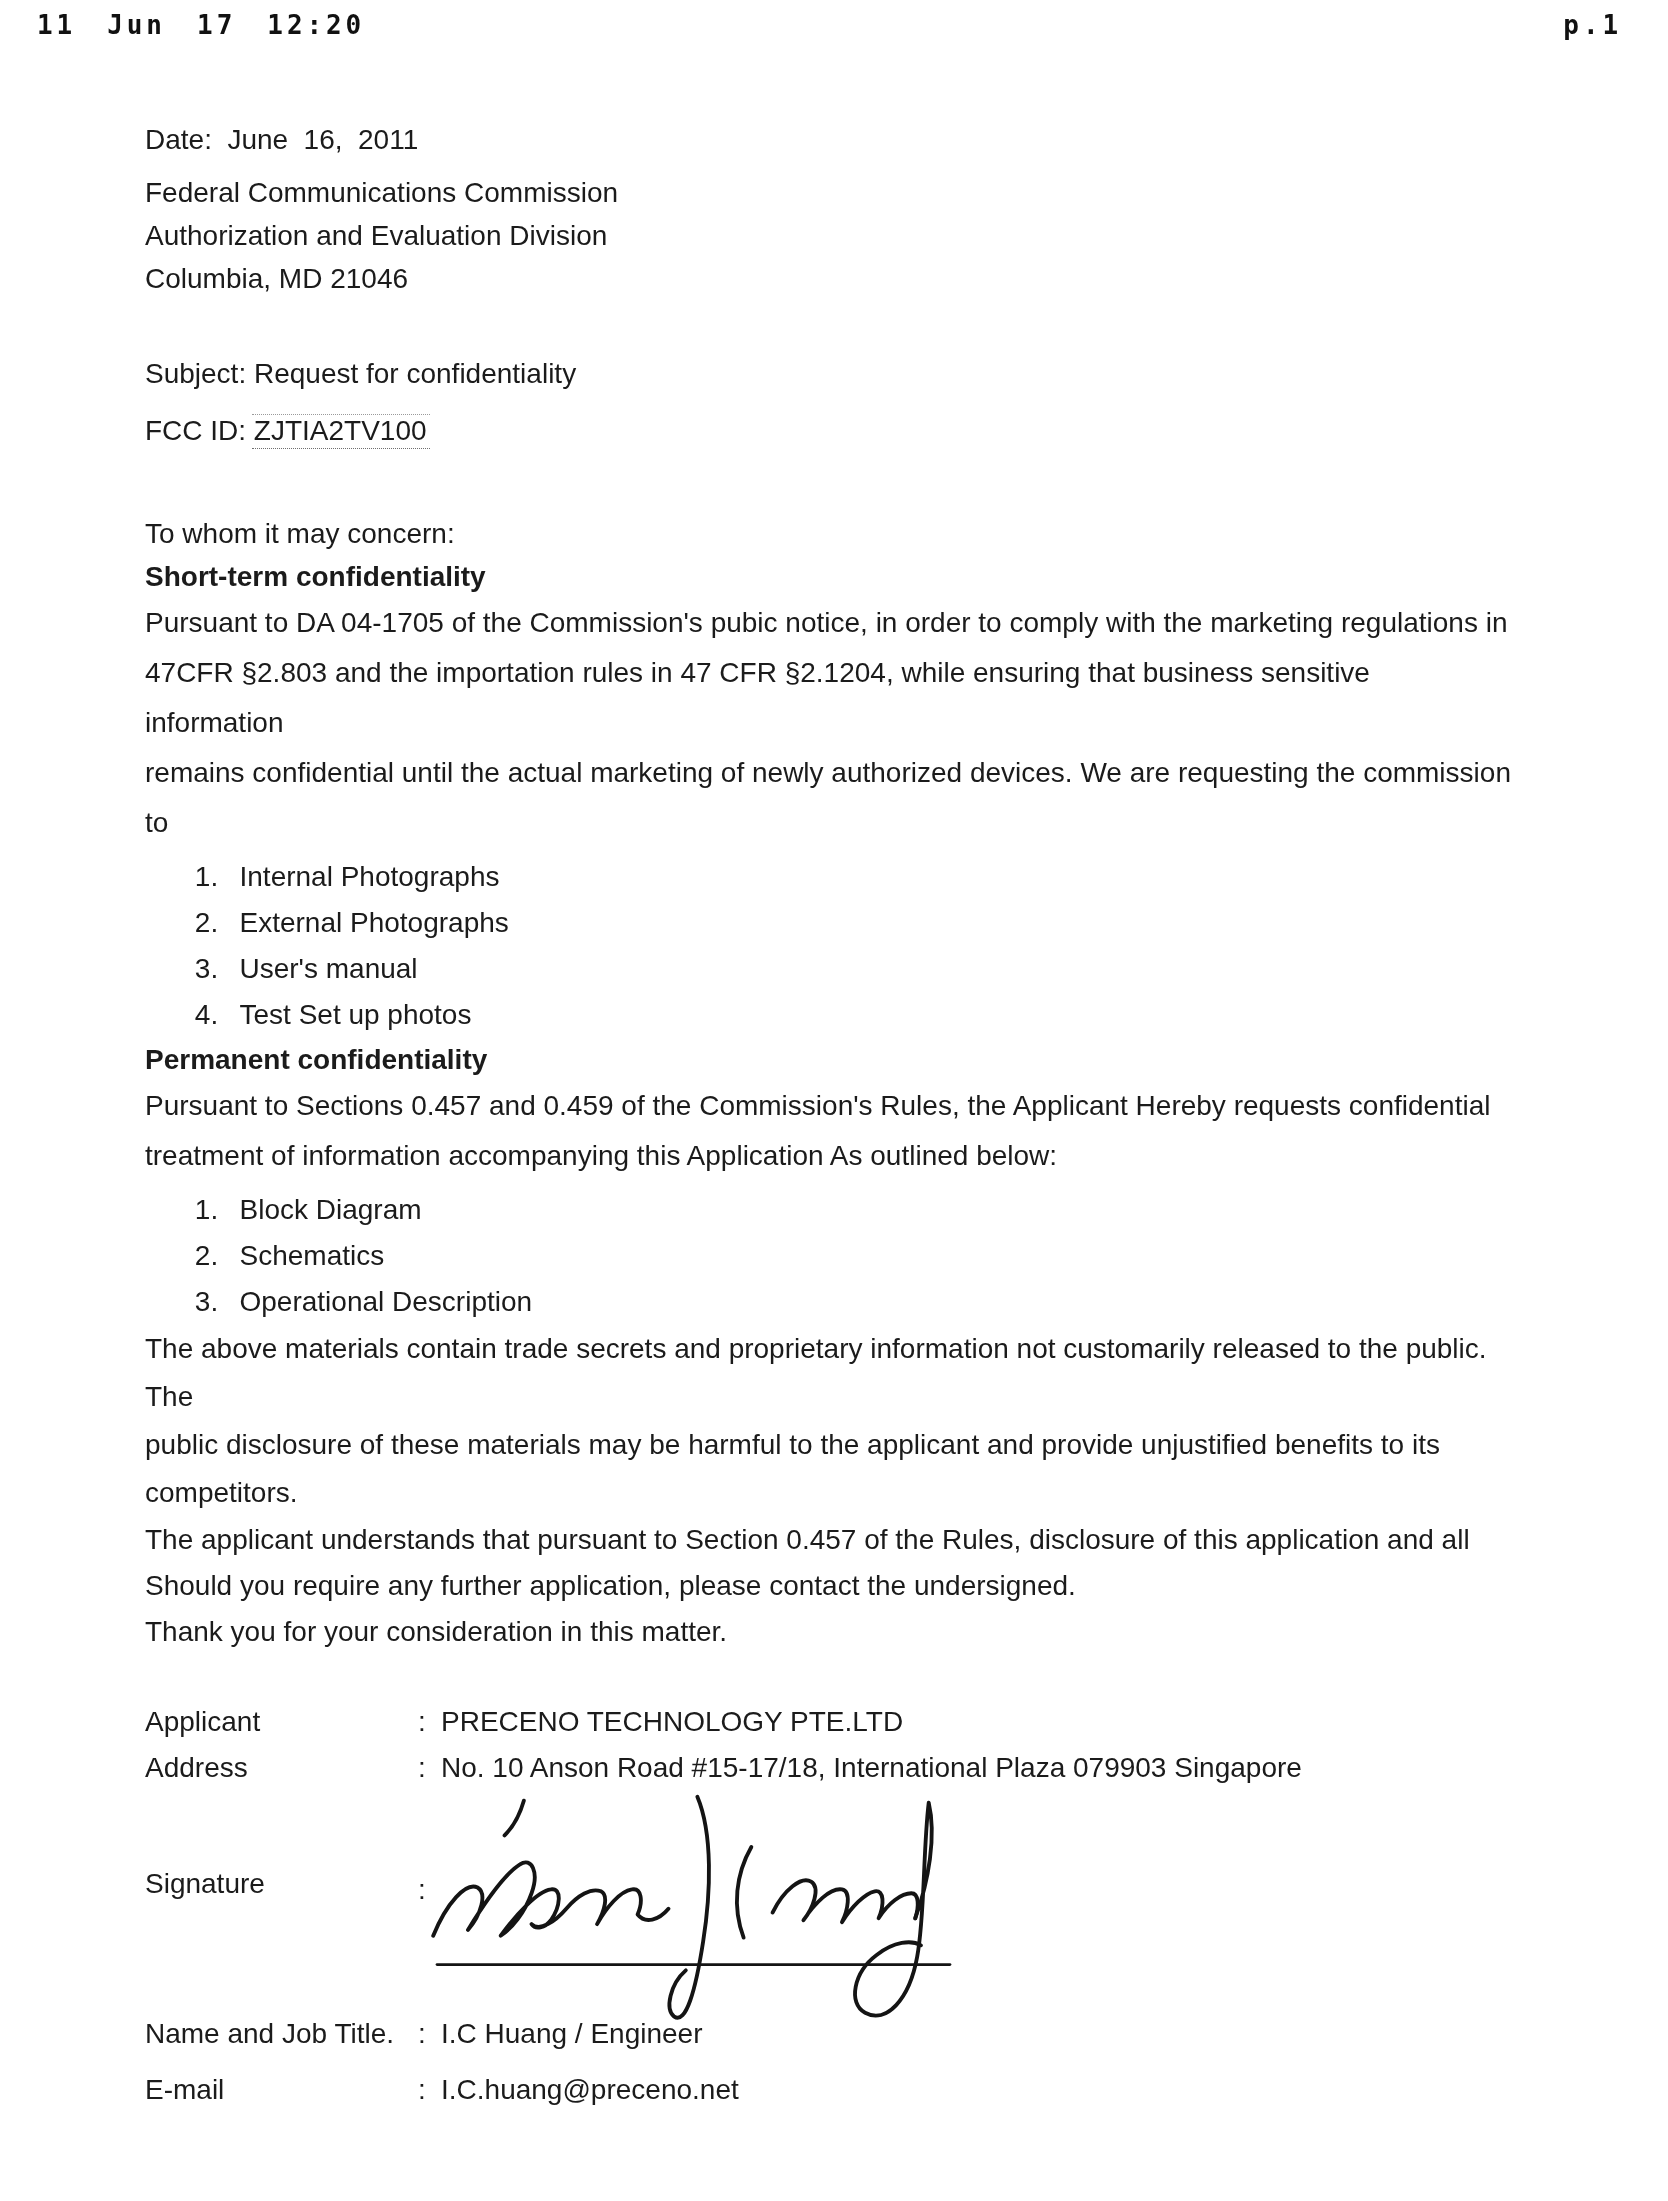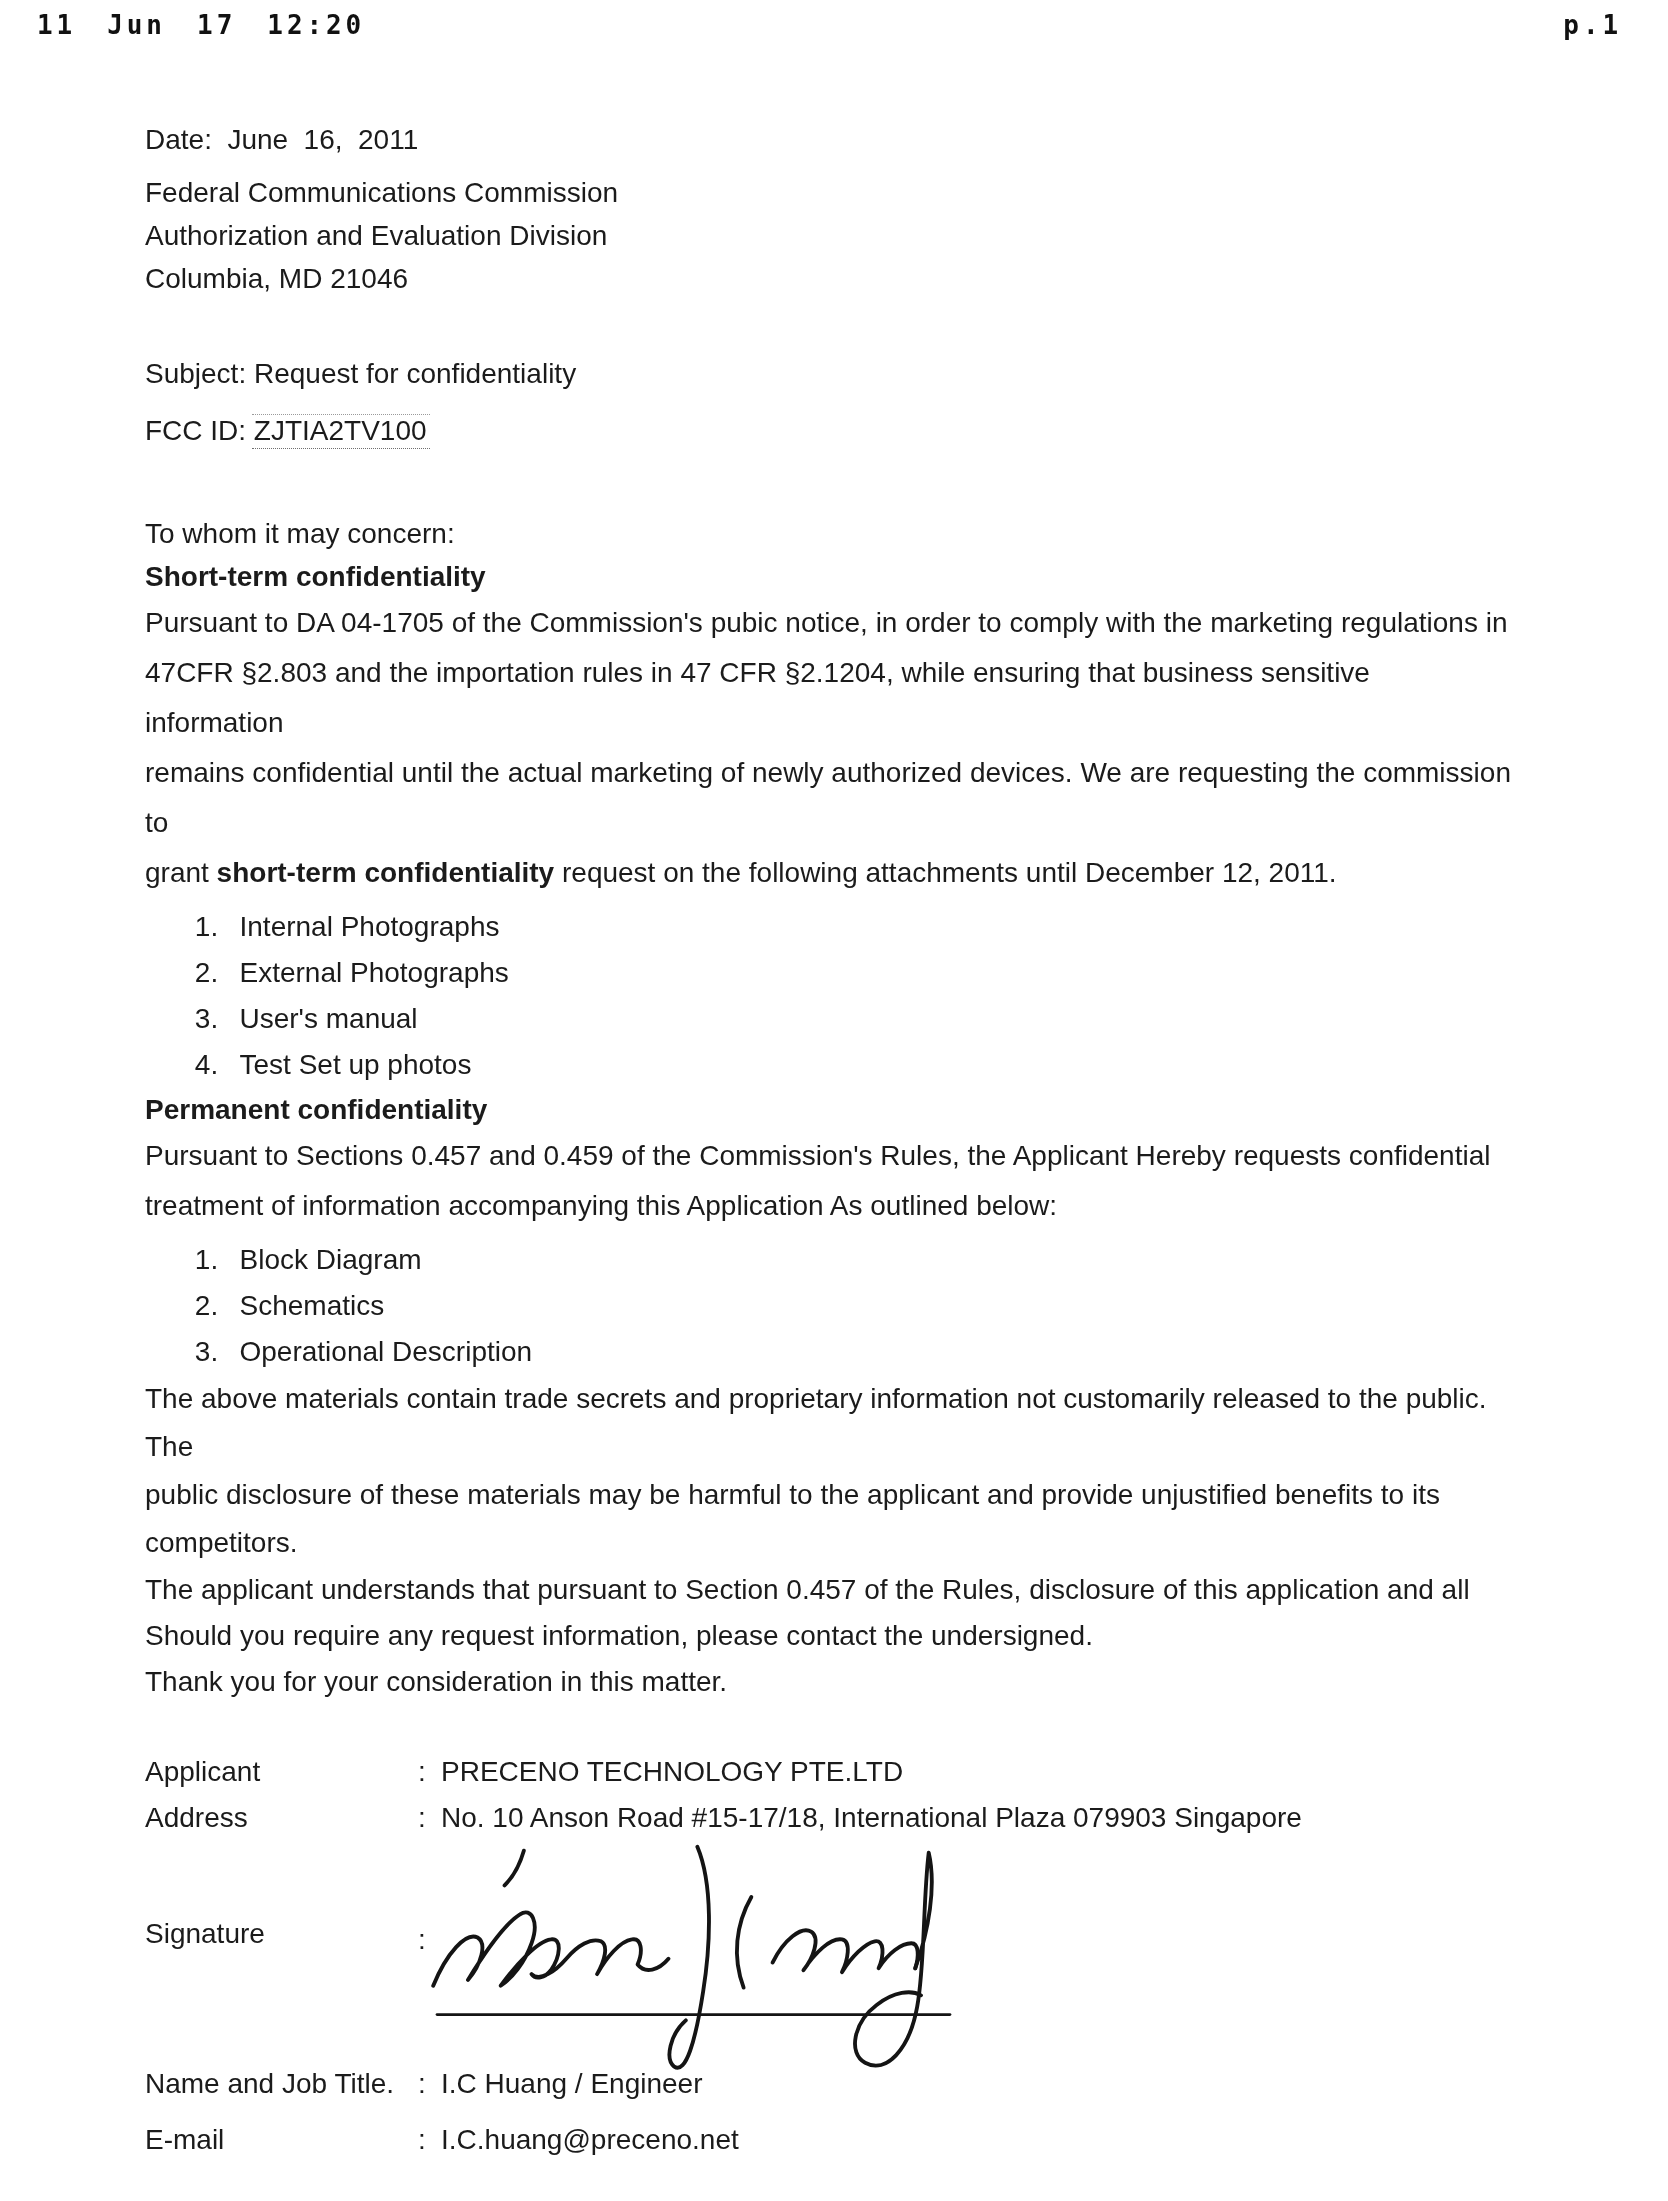--- a/index.html
+++ b/index.html
@@ -92,21 +92,20 @@
     </div>
 
     <div class="salutation">To whom it may concern:</div>
 
     <div class="sec-heading">Short-term confidentiality</div>
 
     <div class="para">
       <div class="p-line">Pursuant to DA 04-1705 of the Commission's pubic notice, in order to comply with the marketing regulations in</div>
       <div class="p-line">47CFR §2.803 and the importation rules in 47 CFR §2.1204, while ensuring that business sensitive information</div>
       <div class="p-line">remains confidential until the actual marketing of newly authorized devices. We are requesting the commission to</div>
-      <div class="p-line"><span>grant </span><span class="b">short-term confidentiality</span><span> request on the following attachments until December 12, 2011.</span></div>
     </div>
 
     <ol class="doc-list">
       <li>Internal Photographs</li>
       <li>External Photographs</li>
       <li>User's manual</li>
       <li>Test Set up photos</li>
     </ol>
 
     <div class="sec-heading">Permanent confidentiality</div>
@@ -125,21 +124,21 @@
     <div class="para">
       <div class="p-line" style="line-height:48px;">The above materials contain trade secrets and proprietary information not customarily released to the public. The</div>
       <div class="p-line" style="line-height:48px;">public disclosure of these materials may be harmful to the applicant and provide unjustified benefits to its</div>
       <div class="p-line" style="line-height:48px;">competitors.</div>
     </div>
 
     <div class="para">
       <div class="p-line" style="line-height:46px;">The applicant understands that pursuant to Section 0.457 of the Rules, disclosure of this application and all</div>
     </div>
 
-    <div class="single-line">Should you require any request information, please contact the undersigned.</div>
+    <div class="single-line">Should you require any further application, please contact the undersigned.</div>
     <div class="single-line">Thank you for your consideration in this matter.</div>
 
     <div class="contact">
 
       <div class="c-row">
         <div class="c-label">Applicant</div>
         <div class="c-sep">:</div>
         <div class="c-value">PRECENO TECHNOLOGY PTE.LTD</div>
       </div>
 

